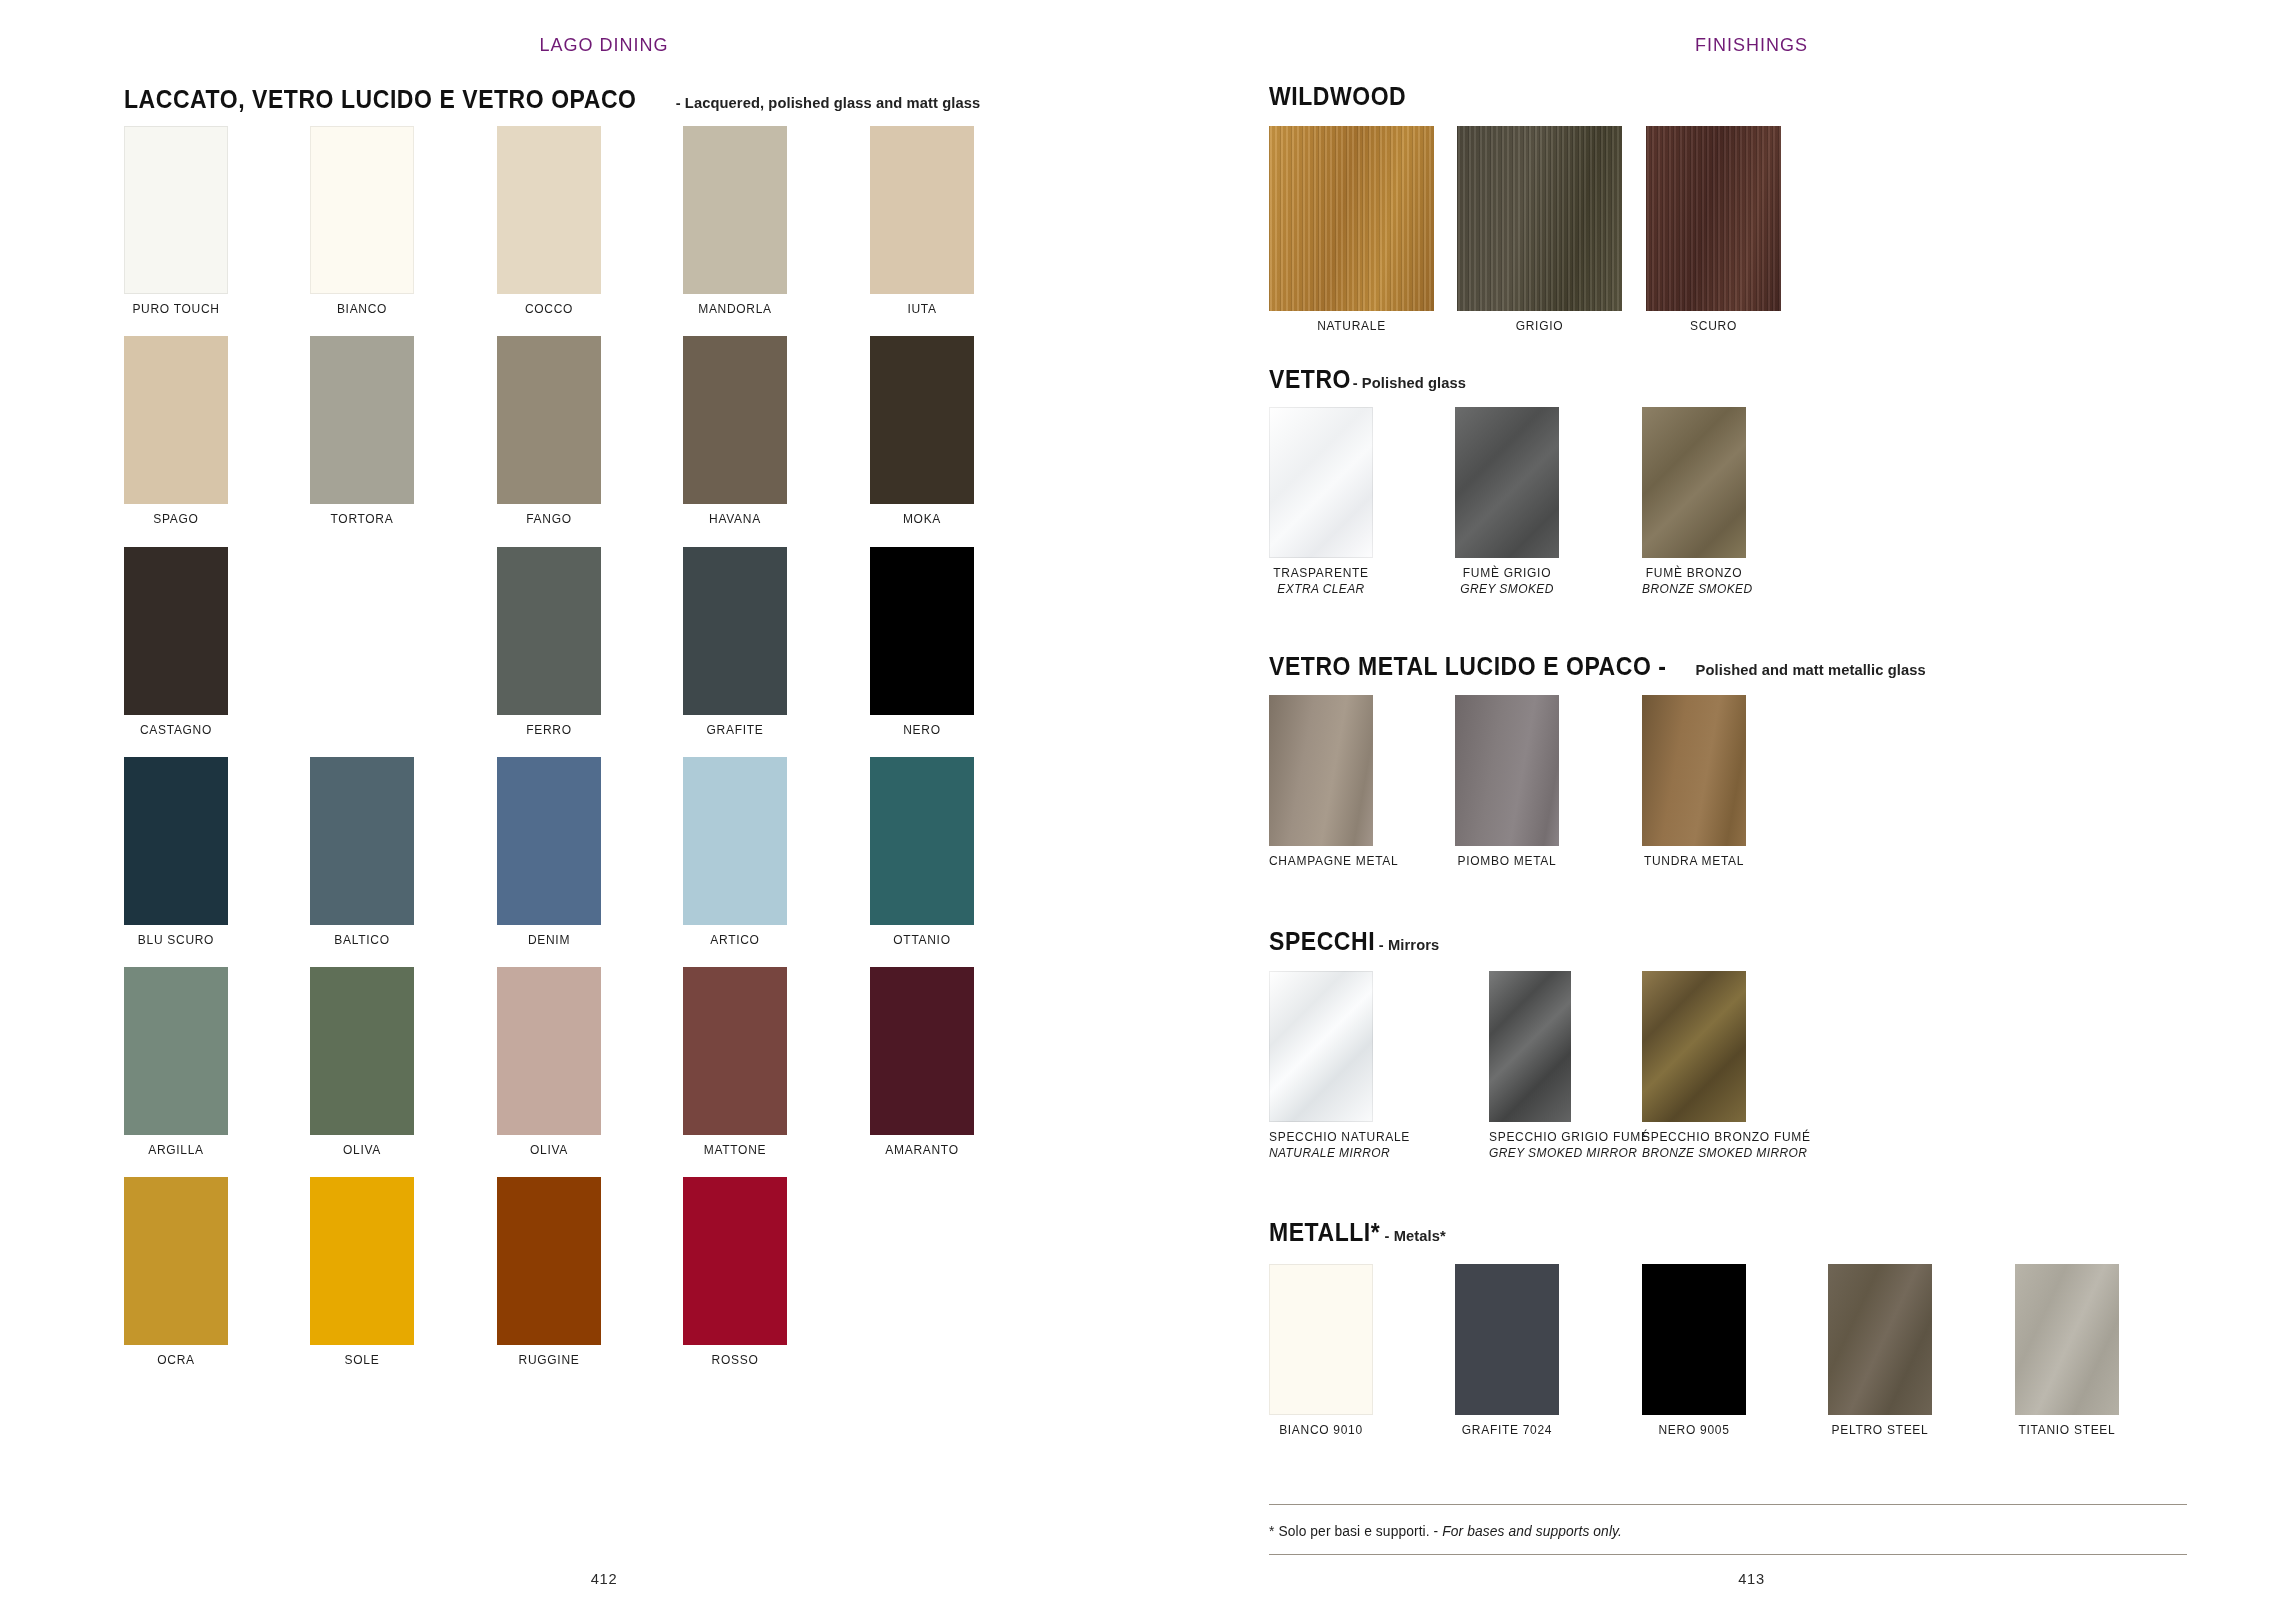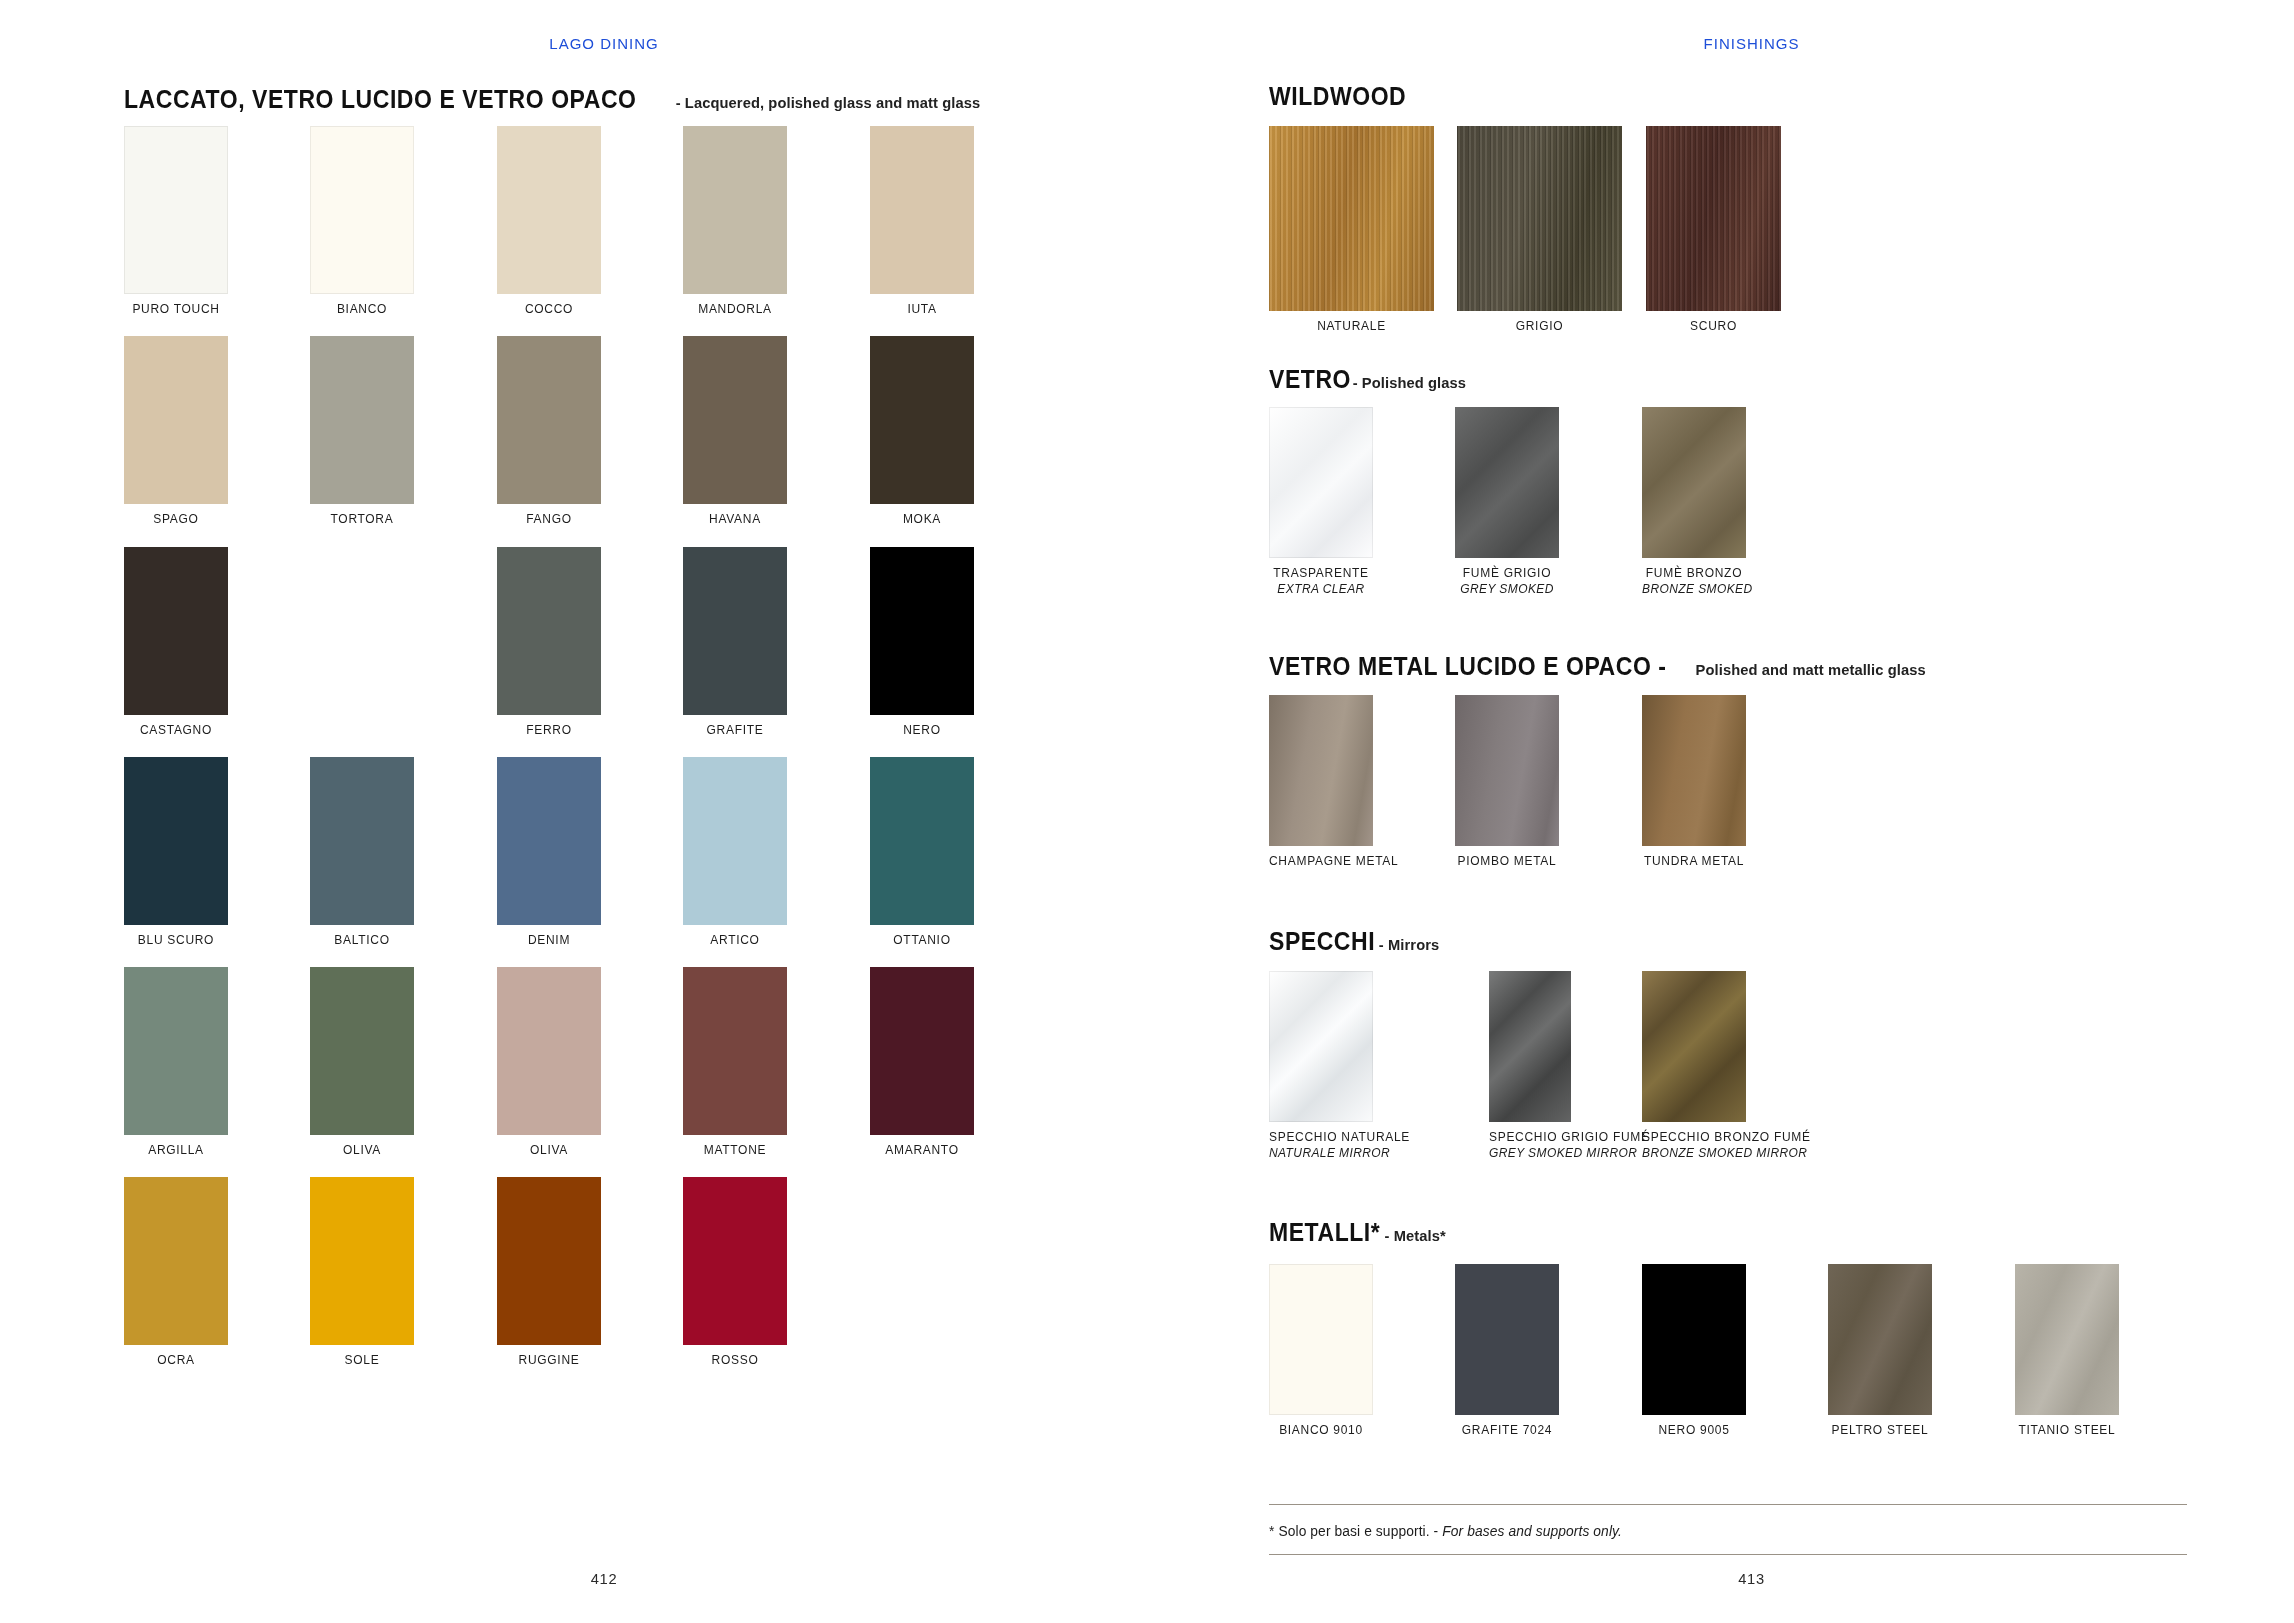--- a/index.html
+++ b/index.html
@@ -17,23 +17,23 @@
     position: relative;
     width: 2295px;
     height: 1624px;
     background: #ffffff;
   }
 
   
   .running-head {
     position: absolute;
     top: 35px;
-    font-size: 15px;
+    font-size: 18px;
     letter-spacing: 1px;
-    color: #1d4ed8;
+    color: #701a75;
     font-weight: 400;
     white-space: nowrap;
   }
   .running-head.left  { left: 0; width: 1208px; text-align: center; }
   .running-head.right { left: 1208px; width: 1087px; text-align: center; }
 
   
   .folio {
     position: absolute;
     bottom: 37px;

